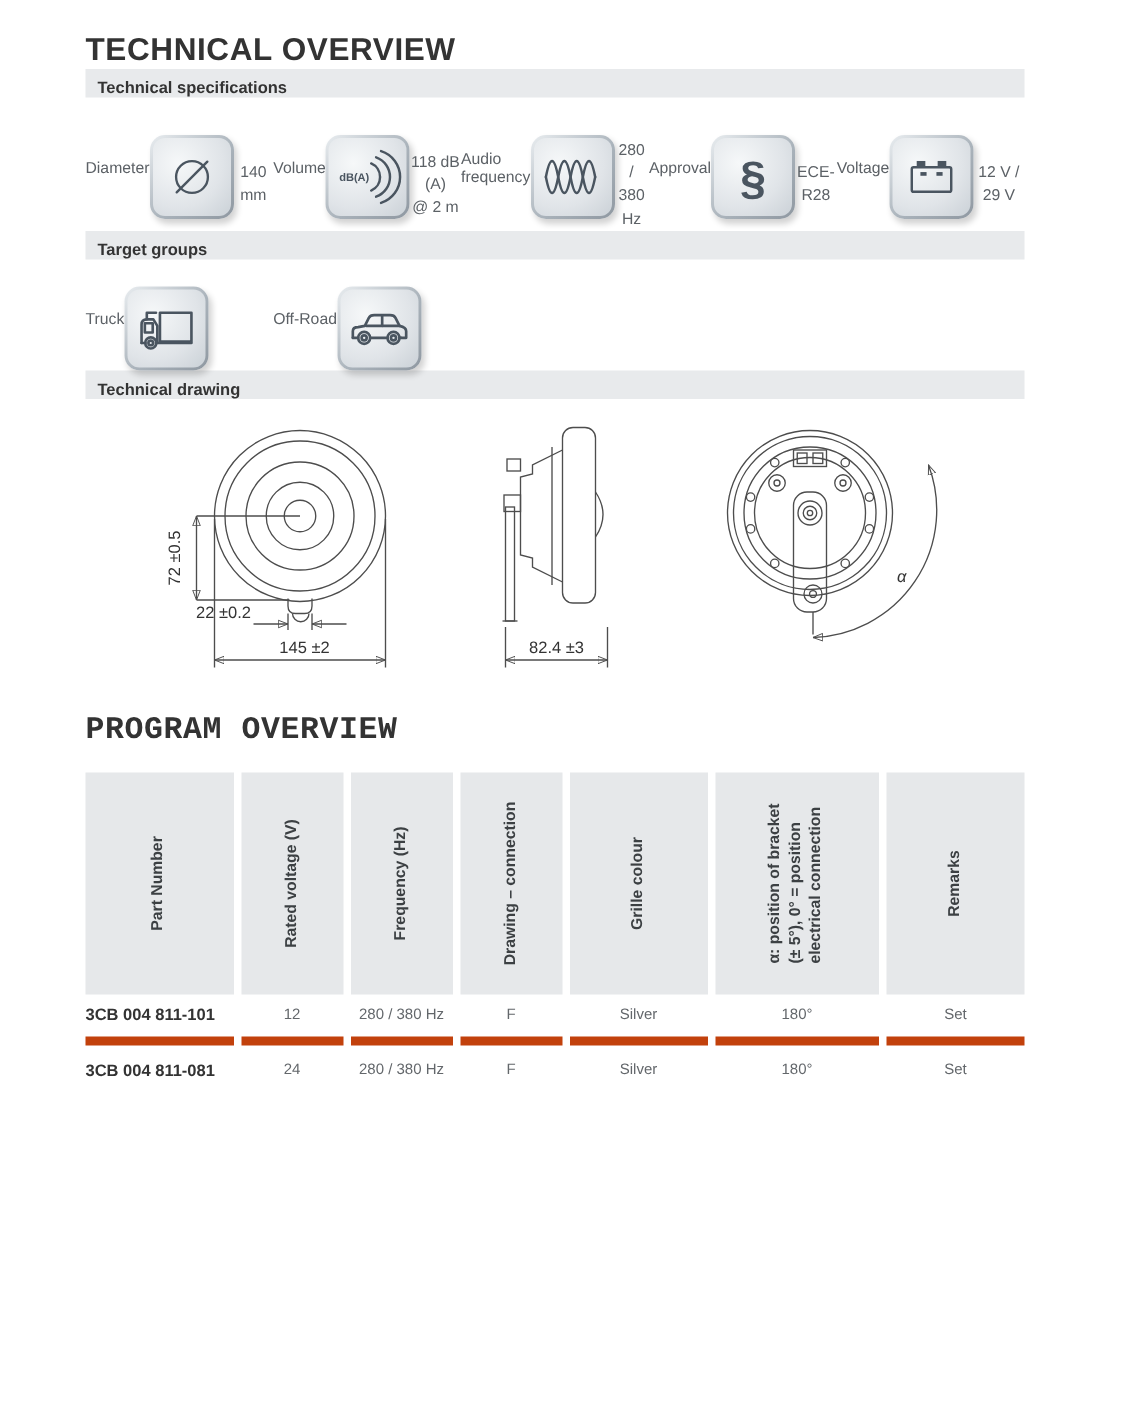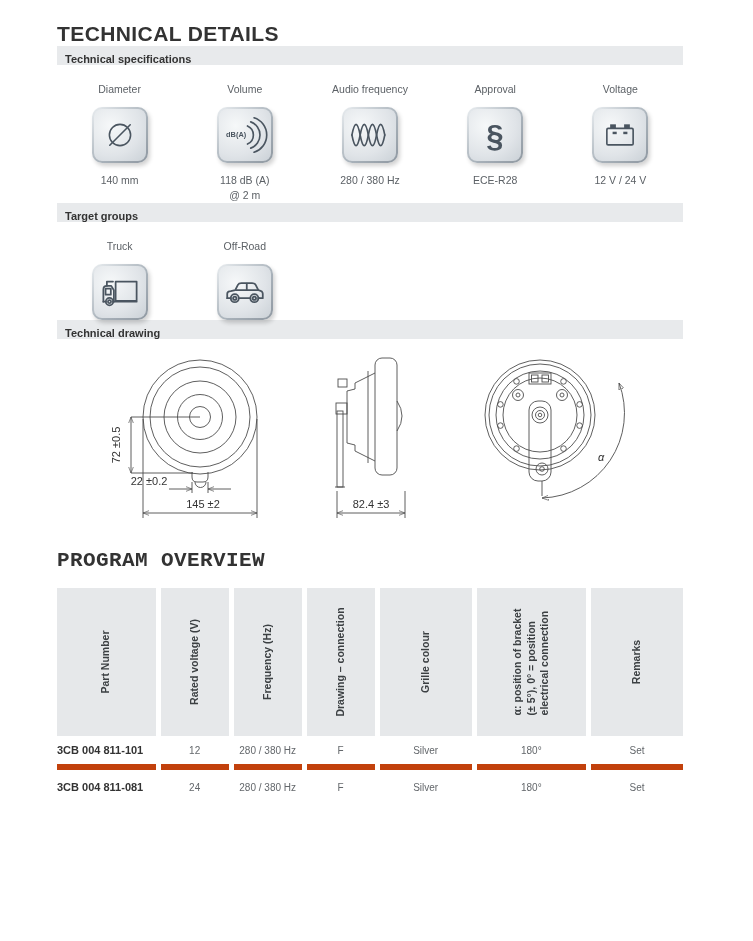--- a/index.html
+++ b/index.html
@@ -16,21 +16,21 @@
   }
   .section-bar {
     background:#e8eaec; height:19px; display:flex; align-items:flex-end;
     padding-left:8px; 
   }
   .section-bar span { font-size:11px; font-weight:bold; color:#333; }
   .icon-grid {
     display:grid; grid-template-columns:repeat(5,1fr);
     margin-top:18px;
   }
-  .icon-item { display:flex; flex-direction:column; align-items:center; }
+  .icon-item { display:flex; align-items:center; }
   .icon-item .lbl { font-size:10.5px; color:#5c6166; margin-bottom:12px; }
   .tile {
     width:56px; height:56px; border-radius:10px; padding:2px;
     background:linear-gradient(135deg,#e9edf0 0%,#aab3bb 55%,#8f98a1 100%);
     box-shadow:2px 3px 4px rgba(0,0,0,.18);
   }
   .tile-inner {
     width:52px; height:52px; border-radius:8px;
     background:radial-gradient(120% 120% at 32% 32%, #f6f8f9 0%, #e0e4e8 48%, #bdc5cc 100%);
     display:flex; align-items:center; justify-content:center;
@@ -63,21 +63,21 @@
   }
   .td.partno { justify-content:flex-start; font-weight:bold; font-size:11px; color:#333; }
   .trow.data .td { border-bottom:6px solid #c2410c; }
   .trow.data.last .td { border-bottom:none; }
   .c0{flex:1.48 1 0;} .c1{flex:1.02 1 0;} .c2{flex:1.02 1 0;}
   .c3{flex:1.02 1 0;} .c4{flex:1.38 1 0;} .c5{flex:1.64 1 0;} .c6{flex:1.38 1 0;}
 </style>
 </head>
 <body>
 
-<h1 class="h1">TECHNICAL DETAILS</h1>
+<h1 class="h1">TECHNICAL OVERVIEW</h1>
 
 <div class="section-bar">
   <span>Technical specifications</span>
 </div>
 
 <div class="icon-grid">
   <div class="icon-item">
     <div class="lbl">Diameter</div>
     <div class="tile">
         <div class="tile-inner">
@@ -137,21 +137,21 @@
         <div class="tile-inner">
       <svg width="46" height="46" viewBox="0 0 56 56">
         <rect x="16" y="15" width="7" height="5" fill="#4a5560"></rect>
         <rect x="33" y="15" width="7" height="5" fill="#4a5560"></rect>
         <rect class="sym" x="12" y="20" width="32" height="20" rx="1.5"></rect>
         <rect x="19" y="24" width="5" height="3" fill="#4a5560"></rect>
         <rect x="32" y="24" width="5" height="3" fill="#4a5560"></rect>
       </svg>
     </div>
       </div>
-    <div class="val">12 V / 24 V</div>
+    <div class="val">12 V / 29 V</div>
   </div>
 </div>
 
 <div class="section-bar">
   <span>Target groups</span>
 </div>
 
 <div class="icon-grid">
 
   <div class="icon-item">

